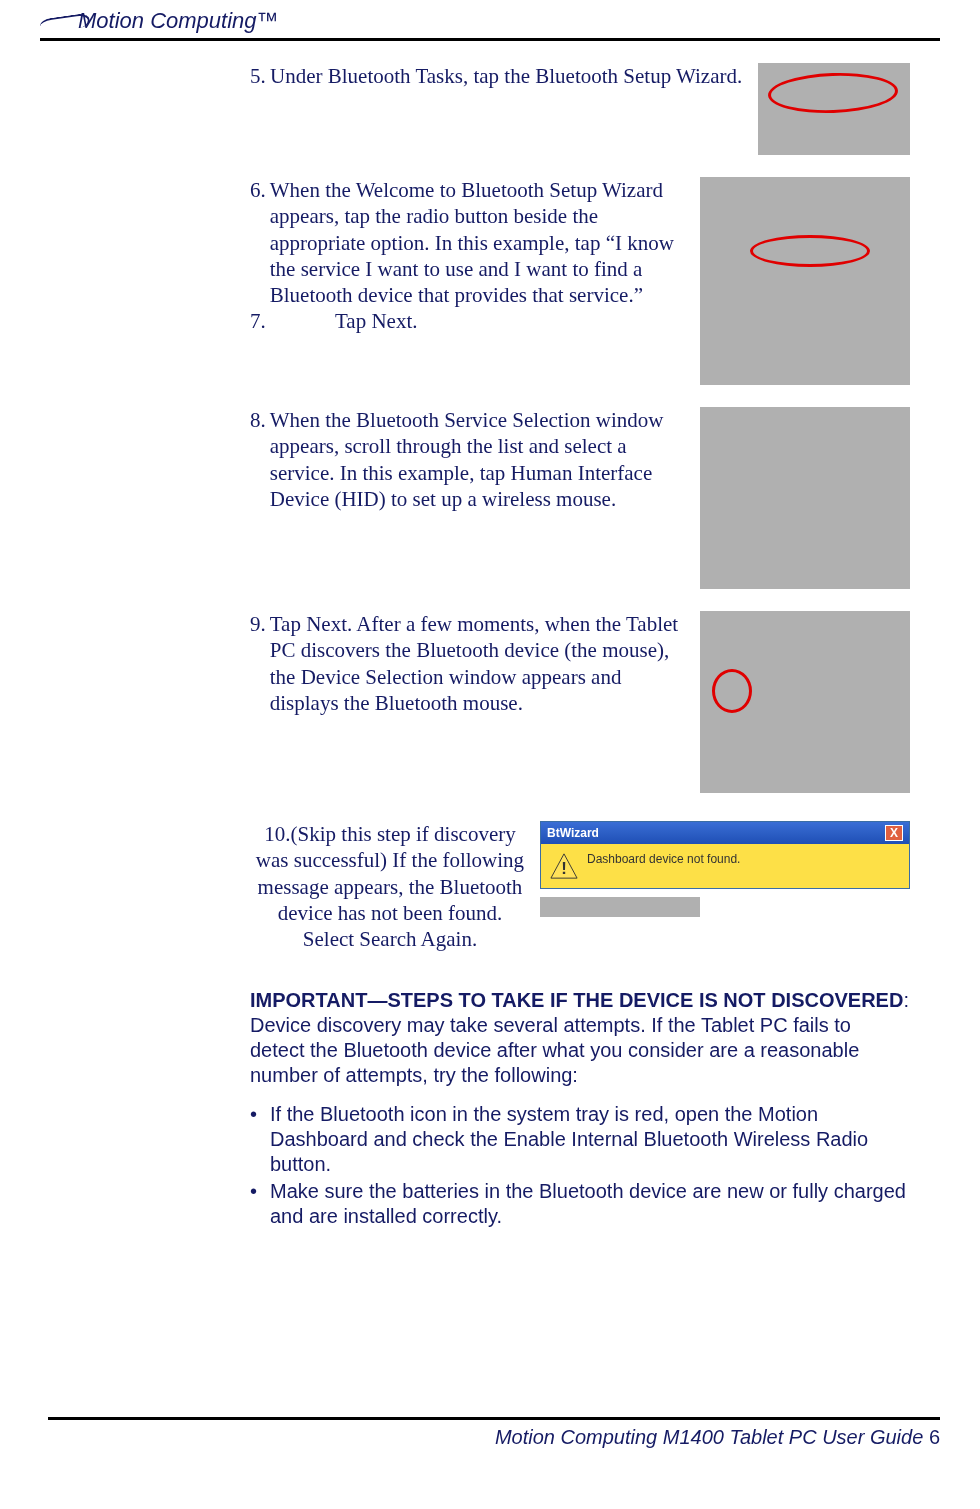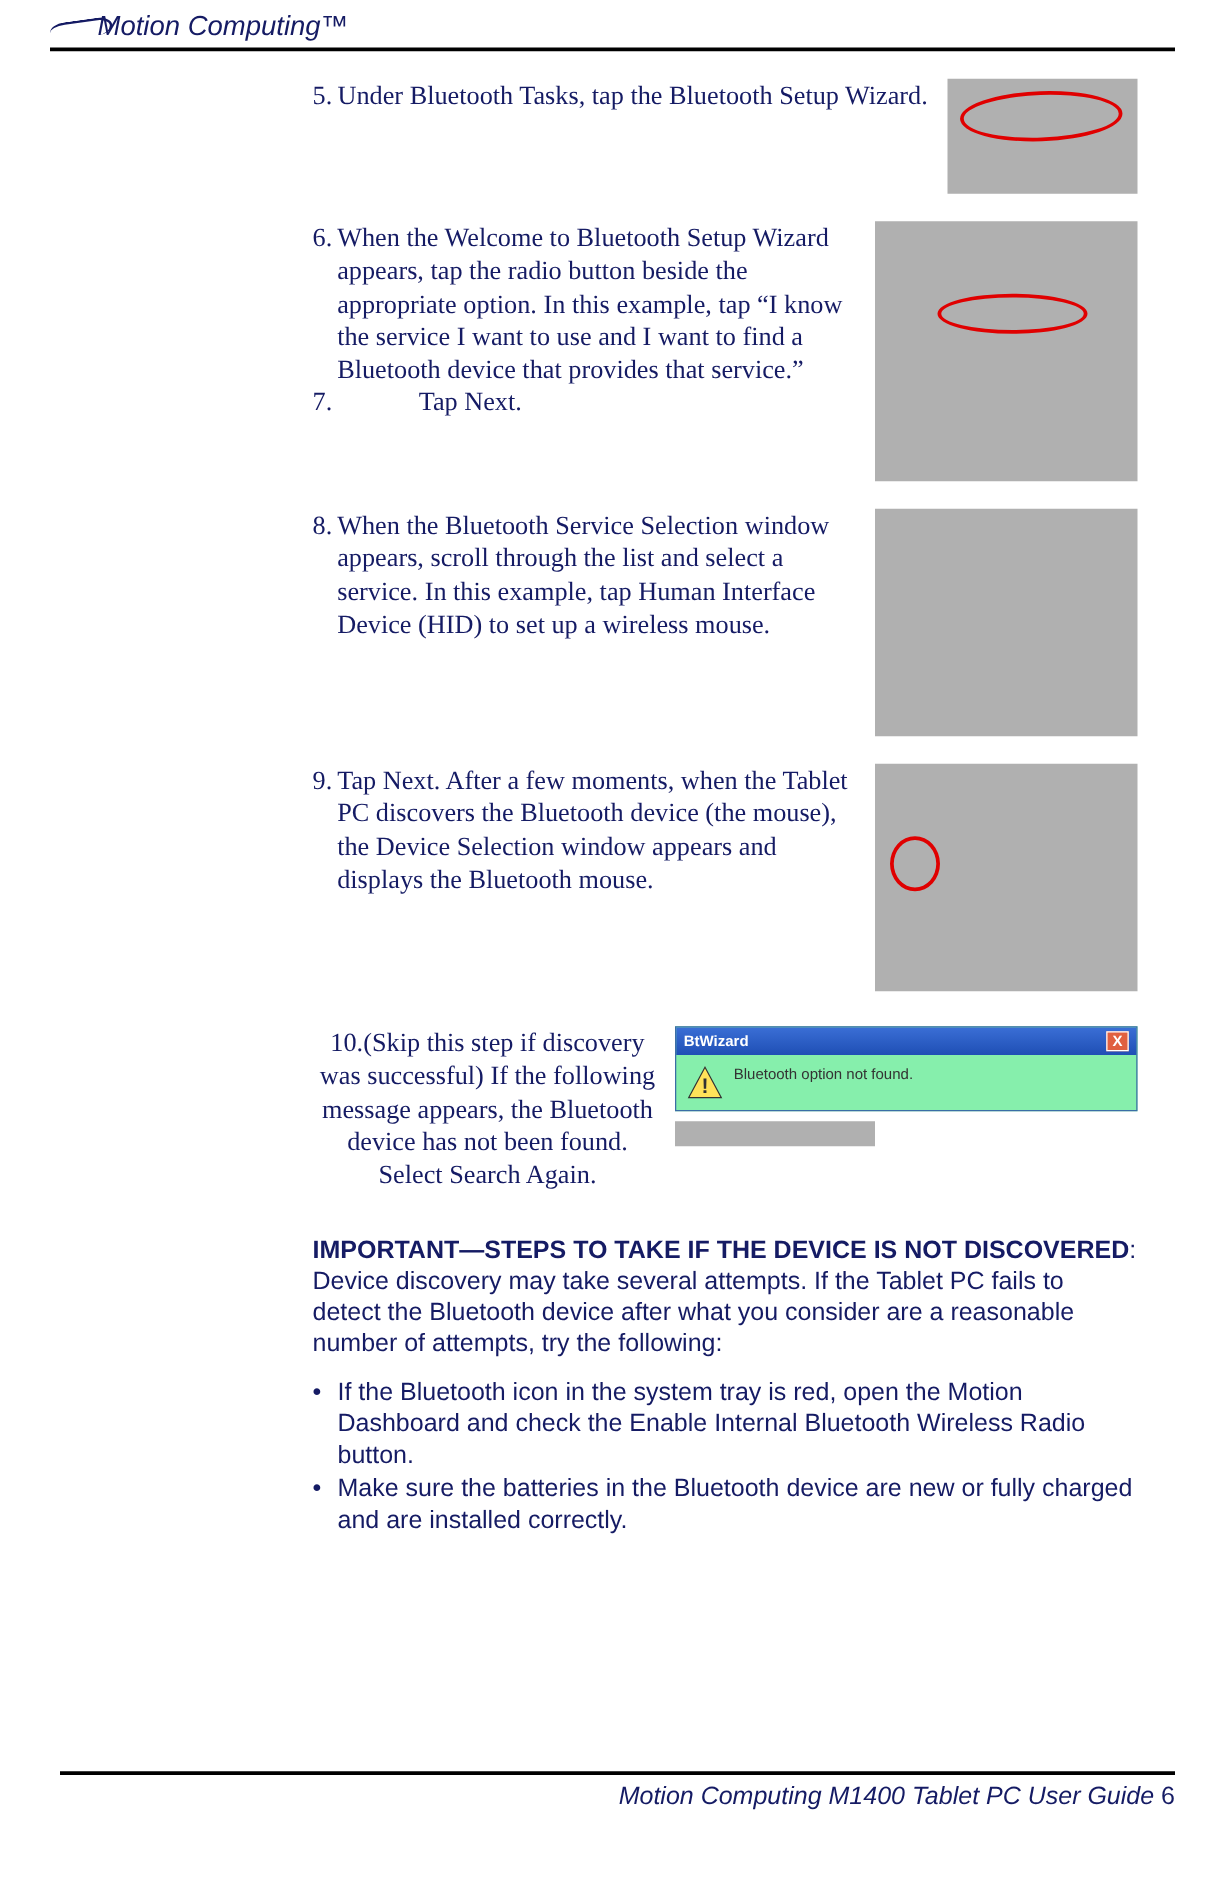--- a/index.html
+++ b/index.html
@@ -95,21 +95,21 @@
 
   .step10-row {
     display: flex;
     align-items: flex-start;
     margin-top: 28px;
   }
   .step10-text { width: 280px; flex-shrink: 0; text-align: center; }
   .step10-right { flex: 1; margin-left: 10px; }
   .dialog {
     border: 1px solid #3b6ea5;
-    background: #86efac;
+    background: #fde047;
     font-family: Tahoma, Arial, sans-serif;
     font-size: 12px;
     color: #222;
     width: 100%;
   }
   .dialog-title {
     background: linear-gradient(#3a6ed5, #1f4fb5);
     color: #fff;
     font-weight: bold;
     padding: 3px 6px;
@@ -259,21 +259,21 @@
             <span class="dialog-close">X</span>
           </div>
           <div class="dialog-body">
             <div class="warn-icon">
               <svg viewBox="0 0 32 30">
                   <polygon points="16,2 30,28 2,28" fill="#ffe259" stroke="#333" stroke-width="1"></polygon>
                   <text x="16" y="24" text-anchor="middle" font-size="18" font-weight="bold" fill="#333">!</text>
                 </svg>
             </div>
             <div class="dialog-msg">
-              <div>Bluetooth option not found.</div>
+              <div>Dashboard device not found.</div>
             </div>
           </div>
         </div>
         <div class="gray-bar"></div>
       </div>
     </div>
 
     <div class="important">
       <span class="heading">IMPORTANT—STEPS TO TAKE IF THE DEVICE IS NOT DISCOVERED</span><span>: Device discovery may take several attempts. If the Tablet PC fails to detect the Bluetooth device after what you consider are a reasonable number of attempts, try the following:</span>
       <div class="bullets">

